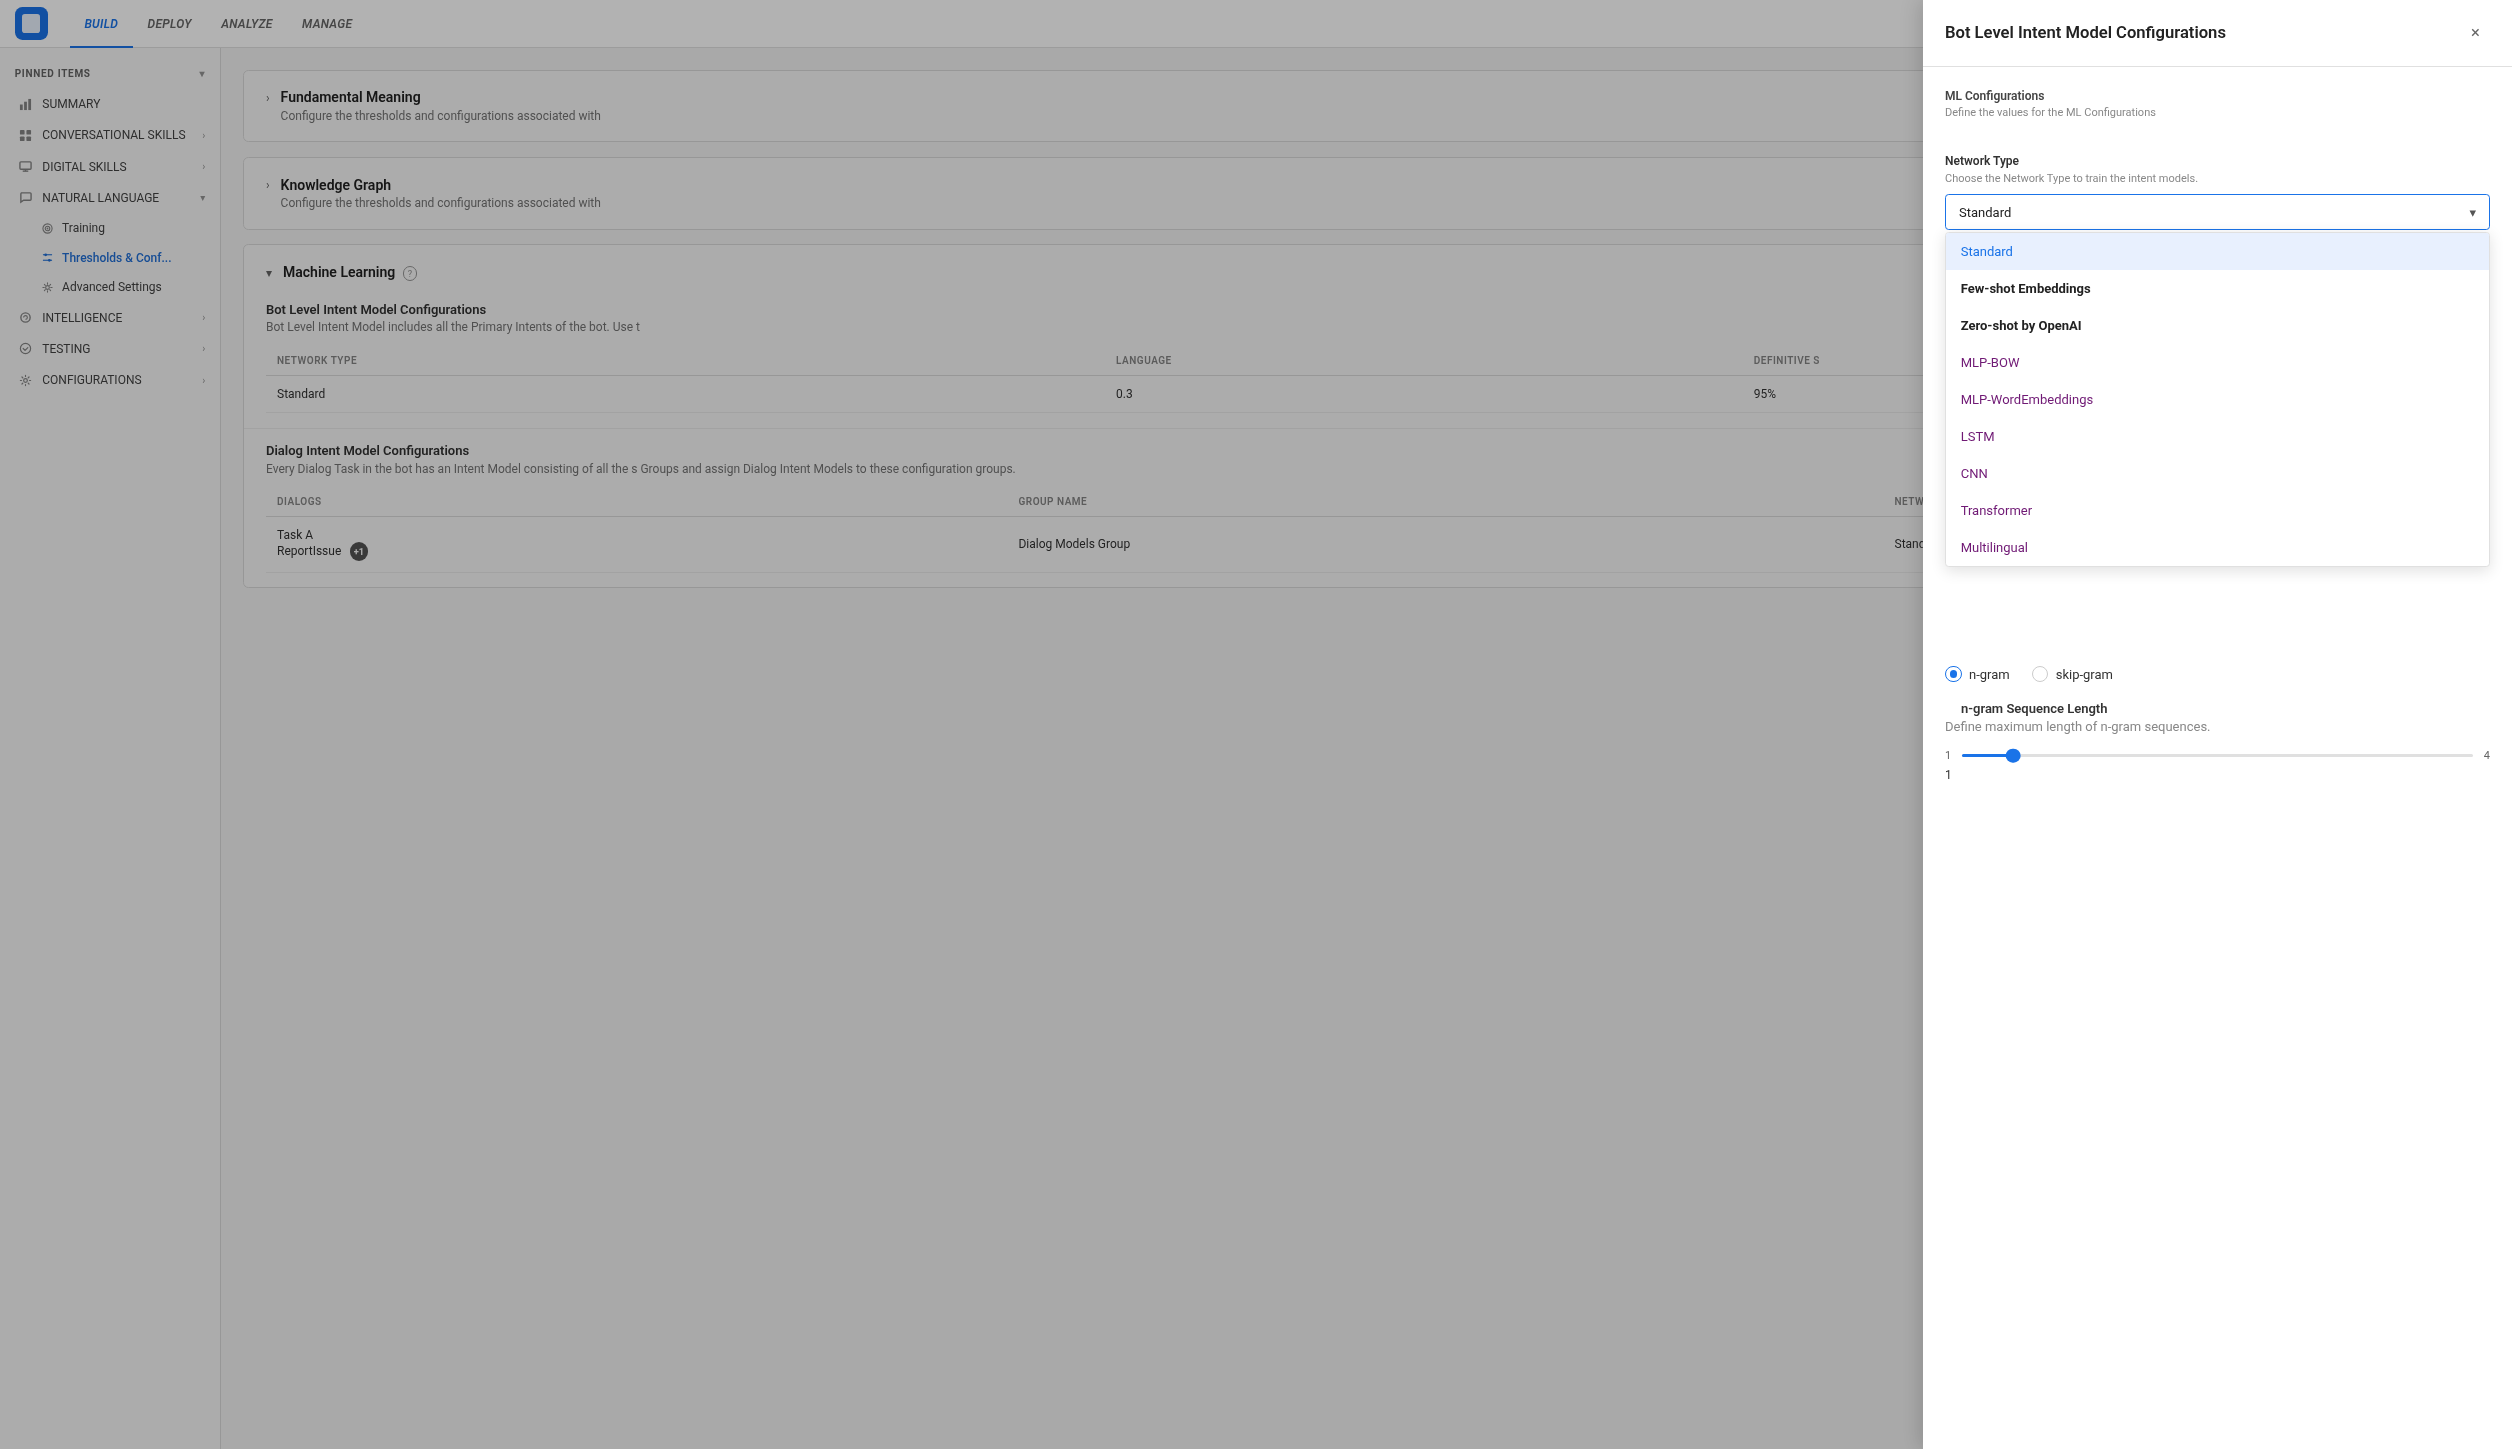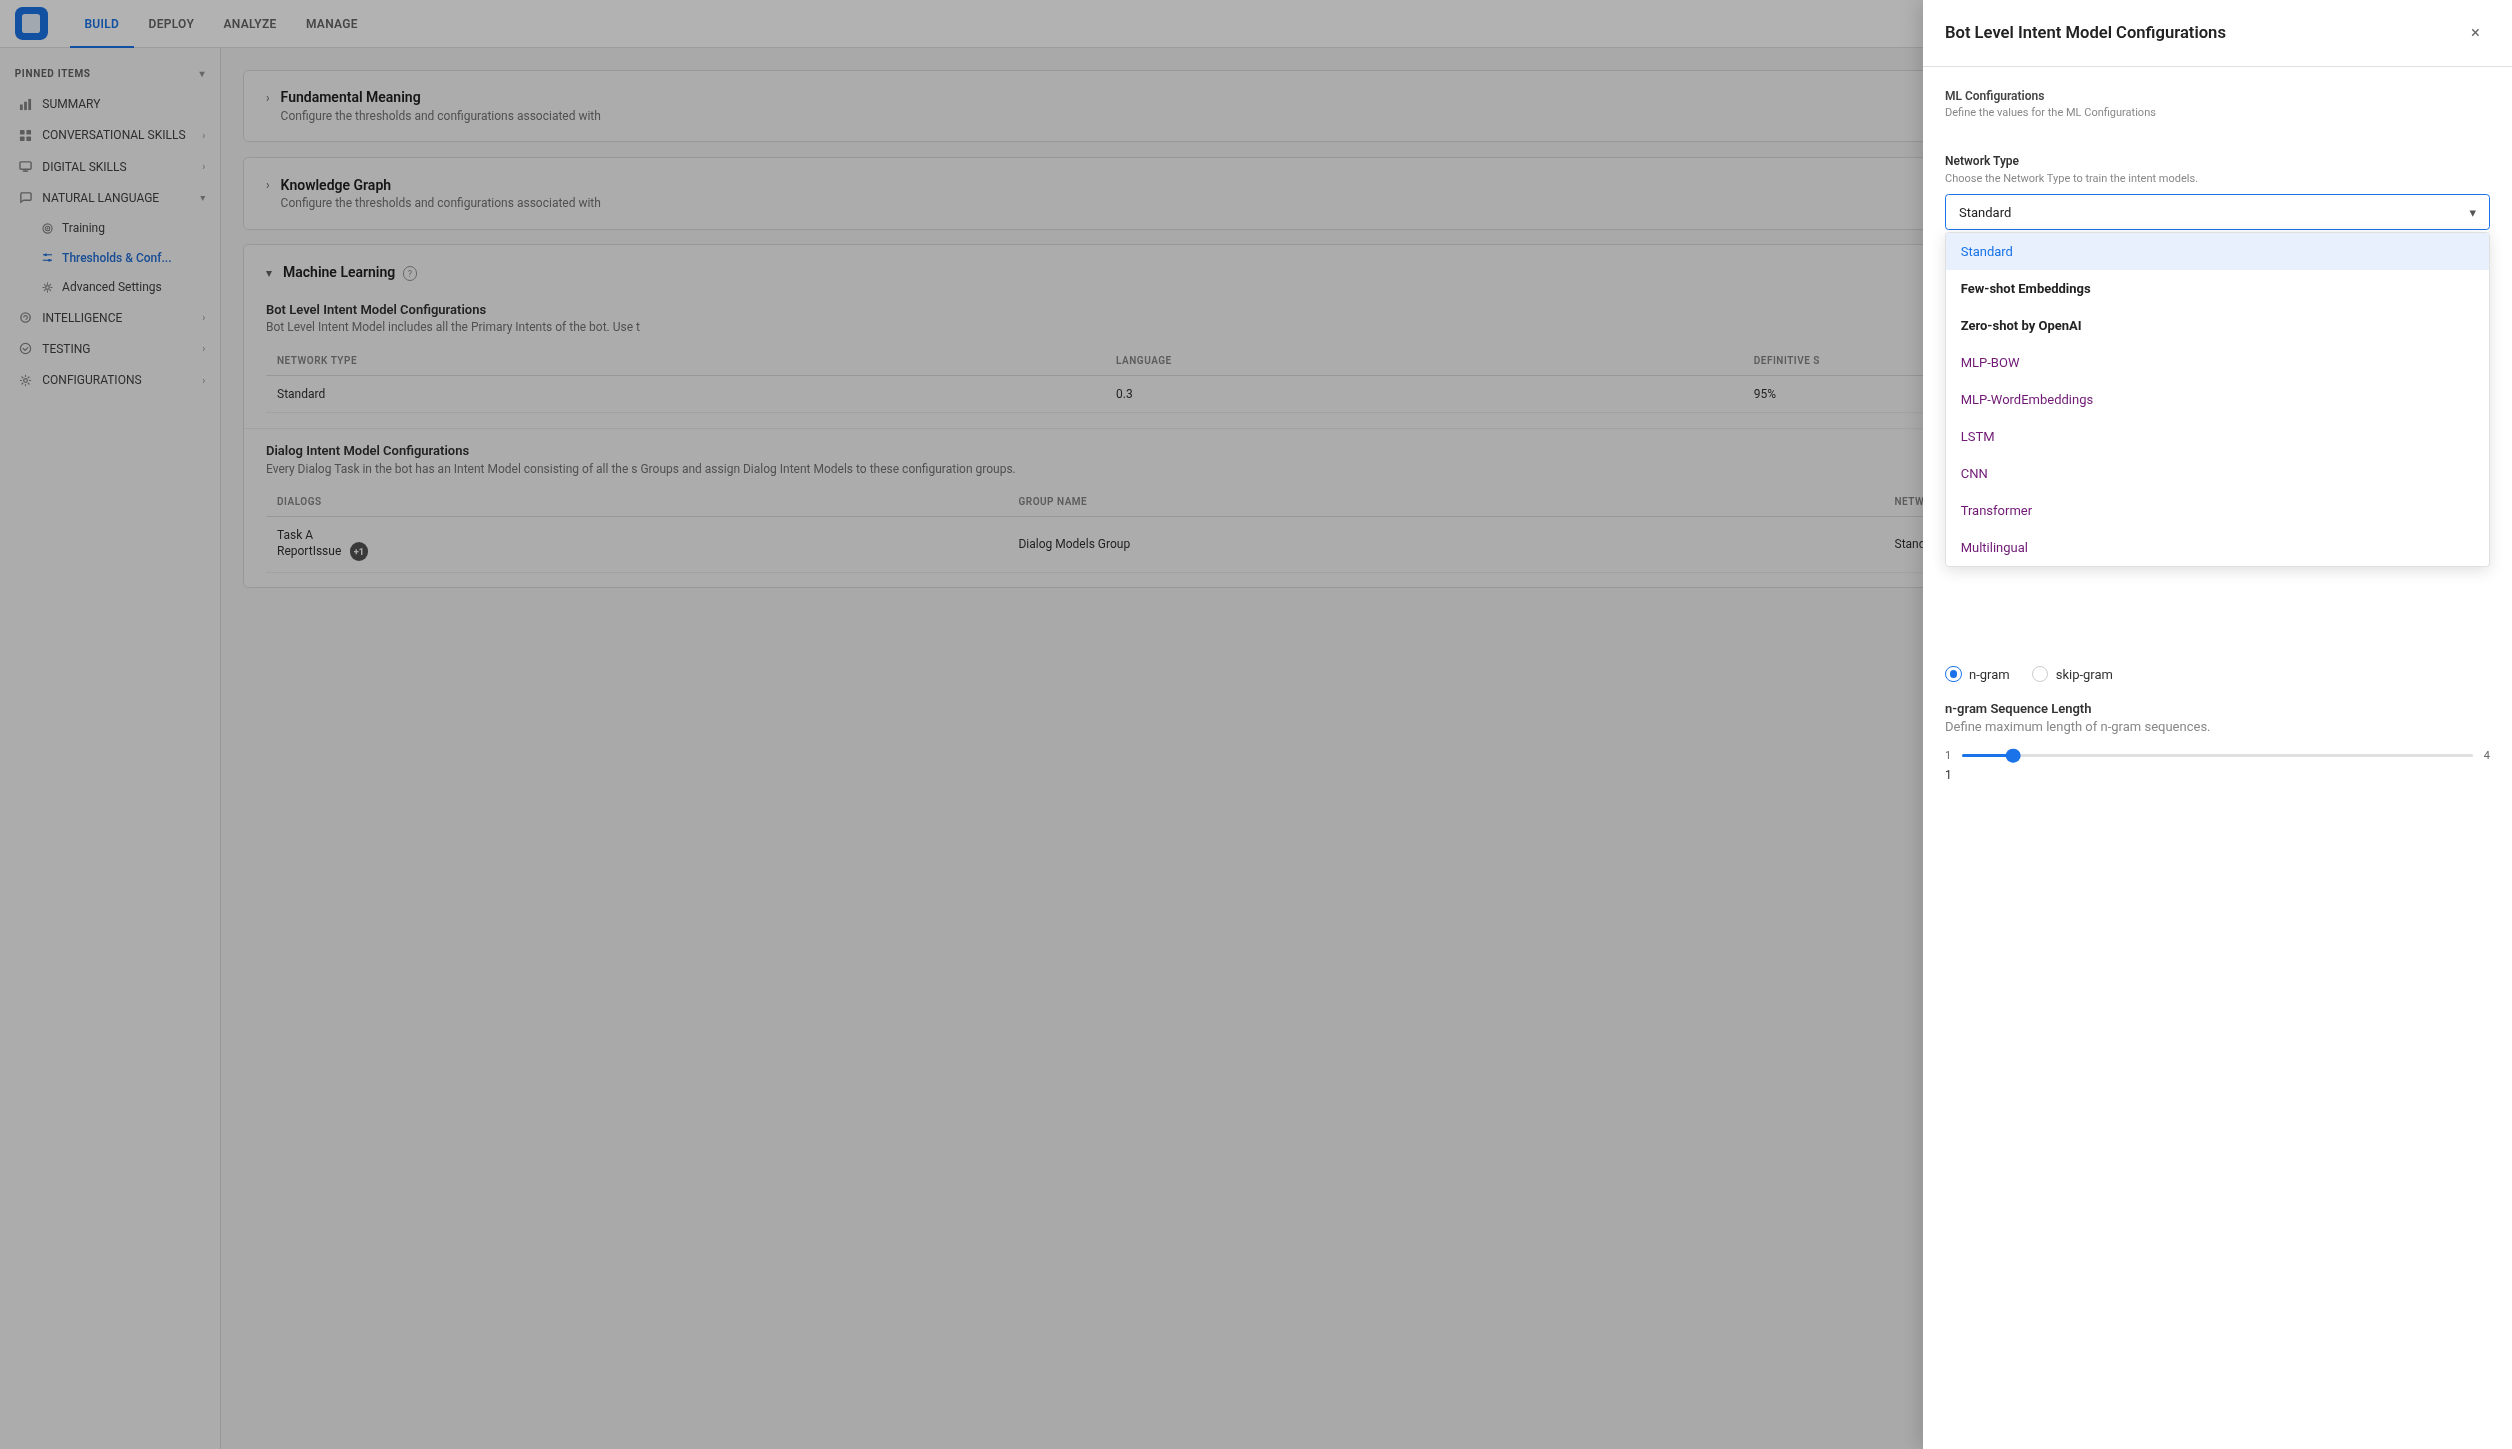--- a/index.html
+++ b/index.html
@@ -16,20 +16,21 @@
       width: 33px; height: 33px; background: #1a73e8; border-radius: 7.4px;
       display: flex; align-items: center; justify-content: center; margin-right: 22px;
     }
     .nav-logo-inner {
       width: 18.4px; height: 18.4px; background: white; border-radius: 2.8px; opacity: 0.9;
     }
     .nav-tab {
       padding: 0 14.7px; height: 48px; display: flex; align-items: center;
       font-size: 12px; font-weight: 600; color: #666; cursor: pointer; position: relative;
       letter-spacing: 0.3px;
+      font-style: italic;
     }
     .nav-tab.active { color: #1a73e8; }
     .nav-tab.active::after {
       content: ''; position: absolute; bottom: 0; left: 0; right: 0; height: 1.8px; background: #1a73e8;
     }
 
     
     .app-body { display: flex; margin-top: 48px; height: calc(100vh - 48px); width: 100%; }
 
     
@@ -117,21 +118,21 @@
     .radio-option { display: flex; align-items: center; gap: 7.4px; cursor: pointer; font-size: 13px; color: #333; margin-top: 41px; }
     .radio-circle {
       width: 16.6px; height: 16.6px; border-radius: 50%; border: 1.8px solid #ccc;
       display: flex; align-items: center; justify-content: center;
     }
     .radio-circle.checked { border-color: #1a73e8; }
     .radio-dot { width: 7.4px; height: 7.4px; border-radius: 50%; background: #1a73e8; }
 
     
     .slider-section { margin-top: 18.4px; }
-    .slider-field-label { font-size: 13px; font-weight: 600; color: #333; margin-bottom: 3.7px; }
+    .slider-field-label { font-size: 13px; font-weight: 600; color: #333; margin-bottom: 3.7px; margin-left: 16px; }
     .slider-field-desc { font-size: 13px; color: #888; margin-bottom: 14.7px; }
     .slider-row { display: flex; align-items: center; gap: 11px; }
     .slider-min, .slider-max { font-size: 11px; color: #666; }
     .slider-track { flex: 1; height: 3.7px; background: #e0e0e0; border-radius: 1.8px; position: relative; }
     .slider-fill { height: 100%; background: #1a73e8; border-radius: 1.8px; width: 10%; }
     .slider-thumb {
       width: 14.7px; height: 14.7px; border-radius: 50%; background: #1a73e8;
       position: absolute; top: 50%; left: 10%; transform: translate(-50%, -50%);
     }
     .slider-value { font-size: 12px; color: #333; margin-top: 5.5px; }

